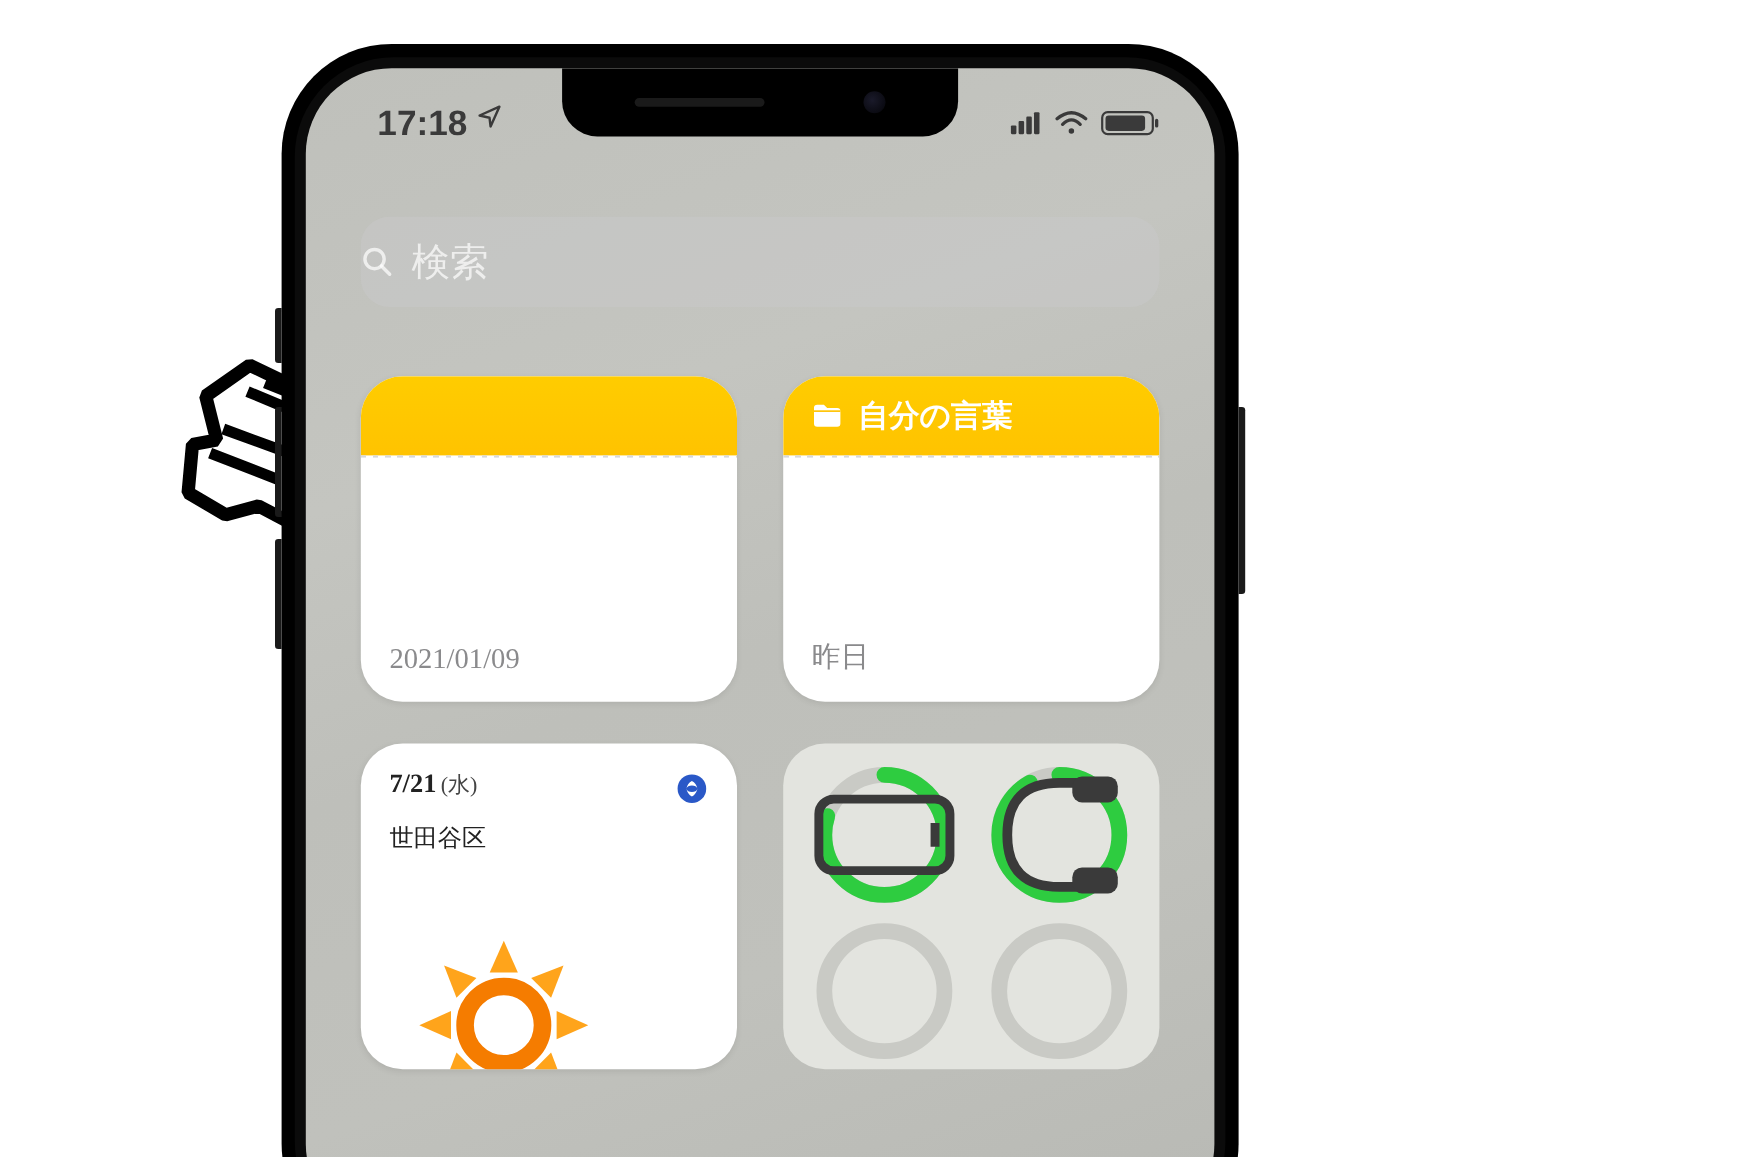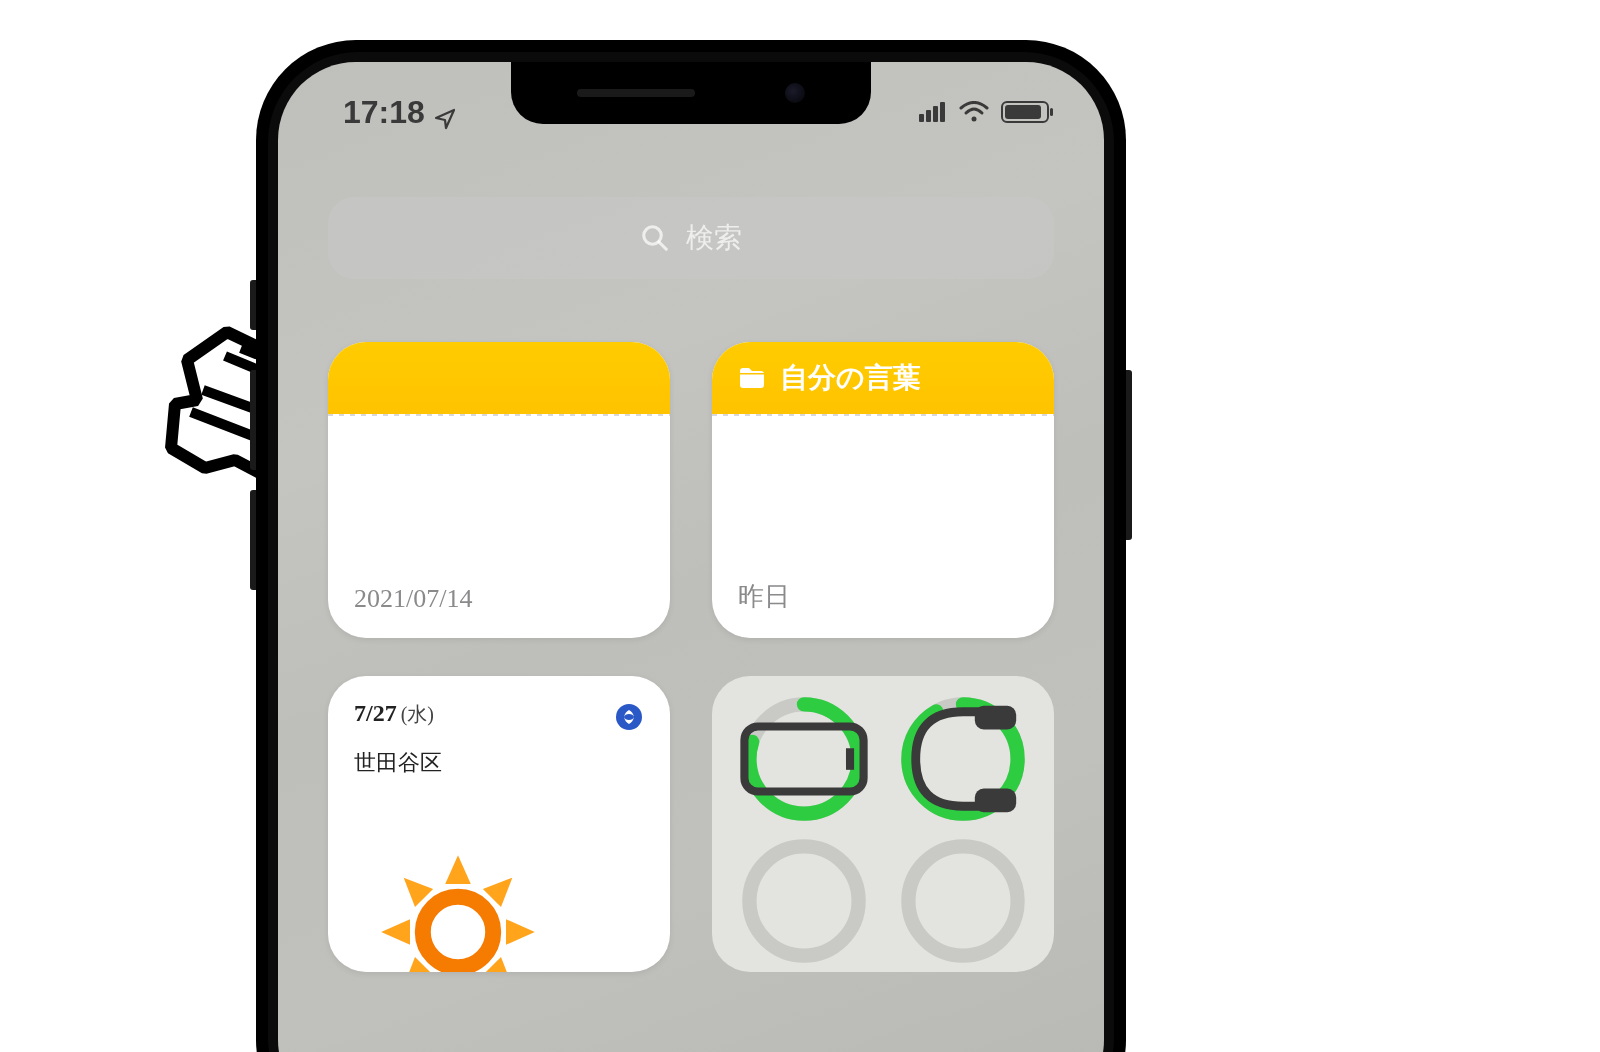--- a/index.html
+++ b/index.html
@@ -71,21 +71,21 @@
   height: 40px;
   display: flex;
   justify-content: space-between;
   align-items: center;
   padding: 0 55px 0 65px;
   font-weight: 600;
   color: #3a3a3a;
 }
 .status-left {
   display: flex;
-  align-items: flex-end;
+  align-items: flex-start;
   gap: 8px;
   font-size: 32px;
 }
 .status-right {
   display: flex;
   align-items: center;
   gap: 12px;
 }
 .cellular span {
   display: inline-block;
@@ -124,24 +124,23 @@
 .search-bar {
   position: absolute;
   top: 135px;
   left: 50px;
   right: 50px;
   height: 82px;
   background: rgba(200,200,200,0.55);
   border-radius: 26px;
   display: flex;
   align-items: center;
-  justify-content: center;
   gap: 16px;
   color: rgba(255,255,255,0.7);
-  font-size: 28px;
+  font-size: 35px;
 }
 .widgets {
   position: absolute;
   top: 280px;
   left: 50px;
   right: 50px;
   display: grid;
   grid-template-columns: 1fr 1fr;
   grid-template-rows: 296px 296px;
   gap: 38px 42px;
@@ -310,38 +309,38 @@
           <line x1="15" y1="15" x2="21" y2="21" stroke="rgba(255,255,255,0.7)" stroke-width="2.5" stroke-linecap="round"></line>
         </svg>
         <span>検索</span>
       </div>
 
       <div class="widgets">
 
         <div class="widget">
           <div class="note-head"></div>
           <div class="note-dotted"></div>
-          <div class="note-date">2021/07/14</div>
+          <div class="note-date">2021/01/09</div>
         </div>
 
         <div class="widget">
           <div class="note-head">
             <svg width="28" height="24" viewBox="0 0 28 24">
               <path d="M2 5 Q2 2 5 2 H11 L14 5 H23 Q26 5 26 8 V19 Q26 22 23 22 H5 Q2 22 2 19 Z" fill="#fff"></path>
               <rect x="2" y="7" width="24" height="1.5" fill="#FFC300"></rect>
             </svg>
             <span>自分の言葉</span>
           </div>
           <div class="note-dotted"></div>
           <div class="note-date">昨日</div>
         </div>
 
         <div class="widget weather">
           <div>
-            <span class="w-date">7/27</span>
+            <span class="w-date">7/21</span>
             <span class="w-day">(水)</span>
           </div>
           <div class="w-loc">世田谷区</div>
           <div class="w-badge">
             <svg width="16" height="16" viewBox="0 0 16 16">
                 <path d="M8 1 Q4 3 3 8 Q4 5 8 5 Q12 5 13 8 Q12 3 8 1 Z M8 15 Q12 13 13 8 Q12 11 8 11 Q4 11 3 8 Q4 13 8 15 Z" fill="#fff"></path>
               </svg>
           </div>
           <svg class="w-sun" viewBox="0 0 100 100">
             <g transform="translate(50 50)">

